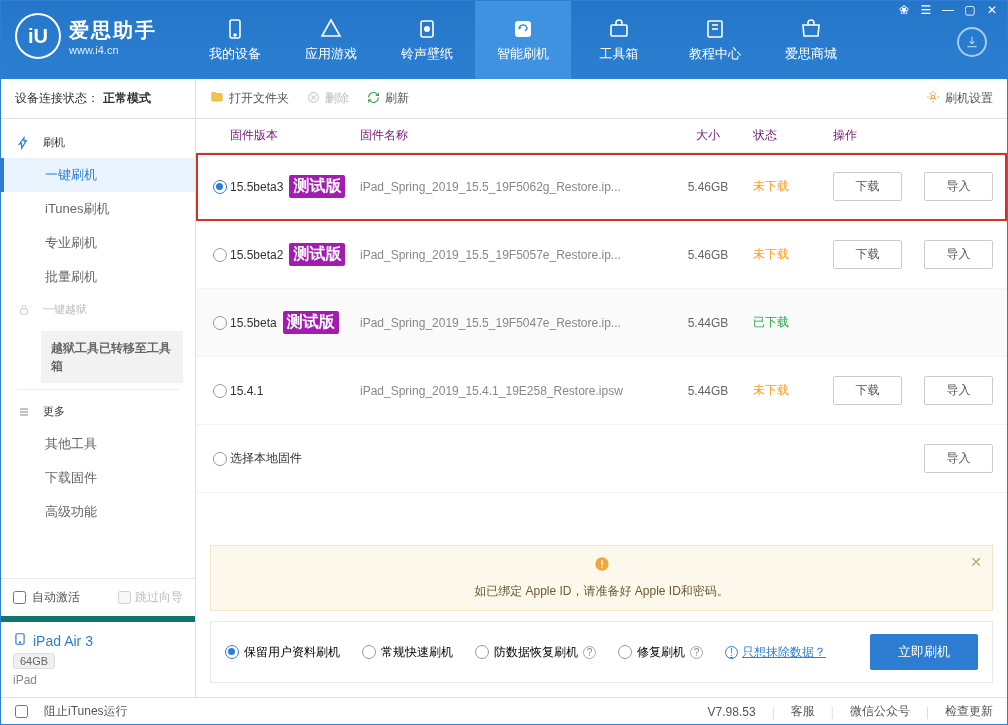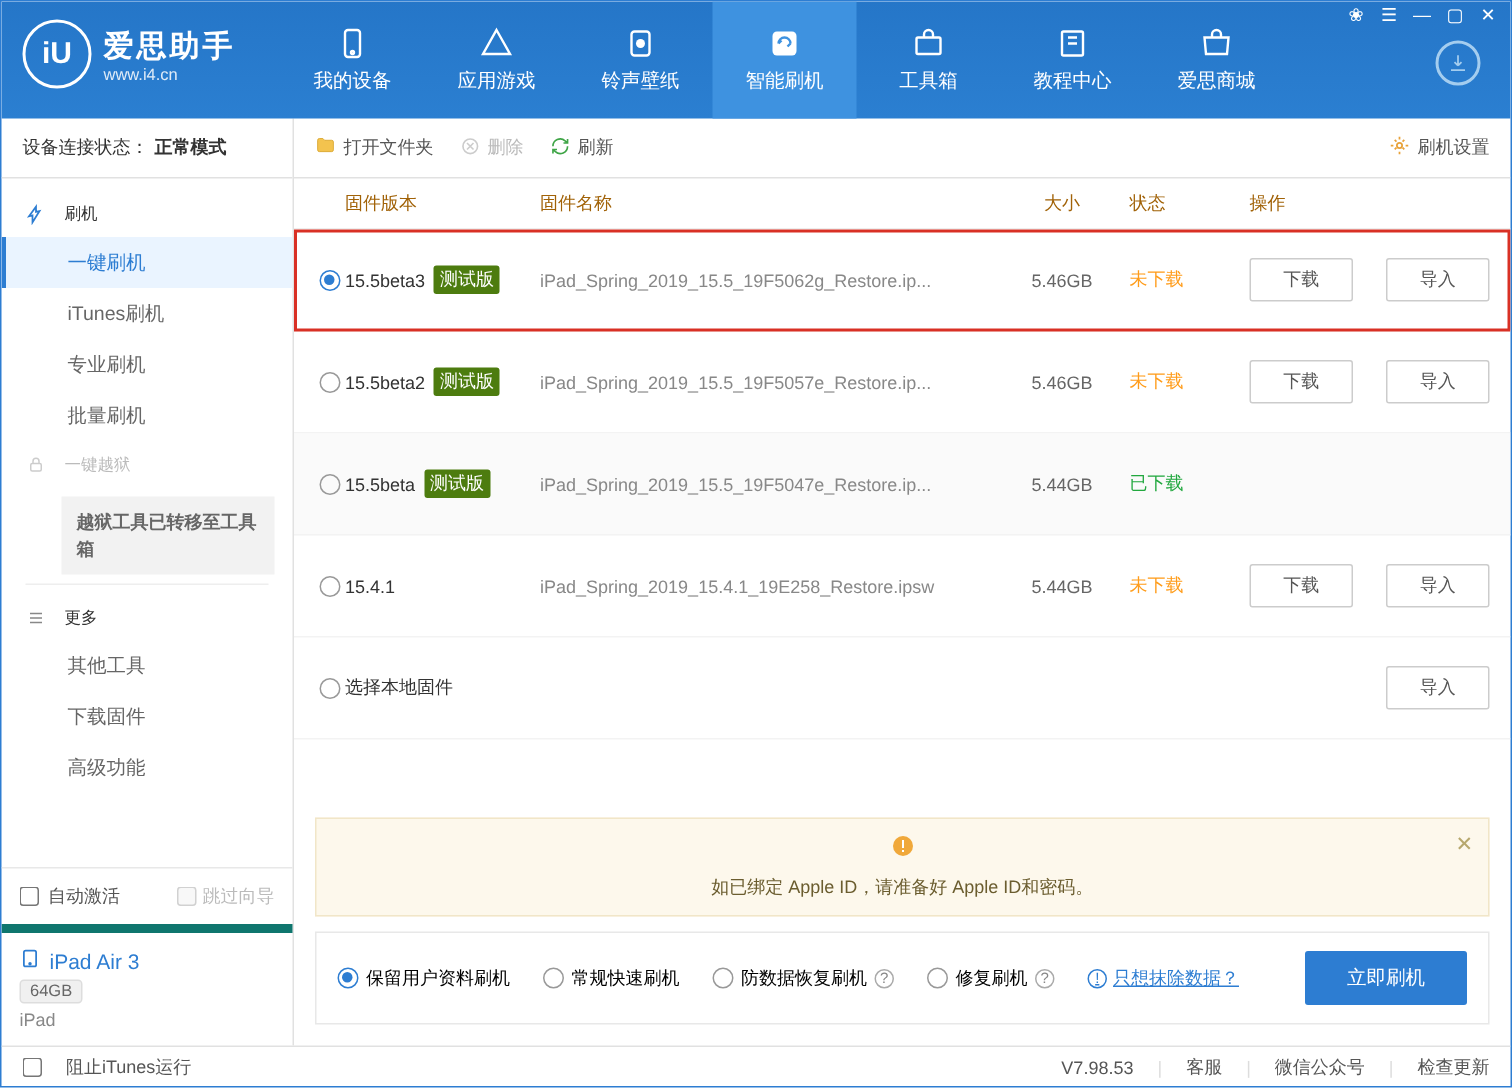--- a/index.html
+++ b/index.html
@@ -44,37 +44,37 @@
 .sb-dev .cap { display: inline-block; background: #f0f0f0; border: 1px solid #ddd; border-radius: 3px; padding: 1px 6px; font-size: 11px; color: #666; margin-top: 4px;}
 .sb-dev .dtype { font-size: 12px; color: #888; margin-top: 4px; }
 
 
 .main { flex: 1; display: flex; flex-direction: column; }
 .toolbar { height: 40px; border-bottom: 1px solid #e1e1e1; display: flex; align-items: center; padding: 0 14px; font-size: 12px; color: #555; gap: 18px; }
 .tb-btn { display: flex; align-items: center; gap: 5px; cursor: pointer; }
 .tb-btn.disabled { color: #bbb; }
 .tb-right { margin-left: auto; color: #555; display: flex; align-items: center; gap: 5px; }
 
-.thead { height: 34px; display: flex; align-items: center; padding: 0 14px 0 34px; font-size: 12px; color: #a16207; border-bottom: 1px solid #eee; }
+.thead { height: 34px; display: flex; align-items: center; padding: 0 14px 0 34px; font-size: 12px; color: #701a75; border-bottom: 1px solid #eee; }
 .col-ver { width: 130px; }
 .col-name { flex: 1; }
 .col-size { width: 70px; text-align: center; }
 .col-stat { width: 80px; padding-left: 10px; }
 .col-ops { width: 170px; padding-left: 10px; }
 
 .rows { }
 .row { height: 68px; display: flex; align-items: center; padding: 0 14px 0 14px; font-size: 12px; border-bottom: 1px solid #f3f3f3; }
 .row.highlight { outline: 2px solid #d93025; outline-offset: -2px; }
 .row.alt { background: #fafafa; }
 .radio { width: 20px; display: flex; justify-content: center; }
 .radio span { width: 14px; height: 14px; border: 1.5px solid #999; border-radius: 50%; display: inline-block; position: relative; }
 .radio.sel span { border-color: #2d7dd2; }
 .radio.sel span::after { content: ''; width: 7px; height: 7px; background: #2d7dd2; border-radius: 50%; position: absolute; left: 2px; top: 2px; }
 .row .ver { width: 130px; color: #333; display: flex; align-items: center; gap: 6px; }
-.badge { background: #4d7c0f; color: #fff; font-size: 12px; padding: 1px 4px; border-radius: 2px; }
+.badge { background: #a21caf; color: #fff; font-size: 16px; padding: 1px 4px; border-radius: 2px; font-weight: bold; }
 .row .fname { flex: 1; color: #888; overflow: hidden; text-overflow: ellipsis; white-space: nowrap; }
 .row .size { width: 70px; text-align: center; color: #666; }
 .row .stat { width: 80px; padding-left: 10px; }
 .stat-undl { color: #ff9c1a; }
 .stat-dl { color: #22a83f; }
 .row .ops { width: 170px; display: flex; gap: 22px; padding-left: 10px; }
 .btn { border: 1px solid #ccc; background: #fff; padding: 5px 0; width: 74px; text-align: center; cursor: pointer; color: #555; font-size: 12px; border-radius: 2px; }
 
 .warn-bar { margin: 10px 14px 0 14px; background: #fdf8ec; border: 1px solid #f1e6c8; padding: 10px 12px; font-size: 12px; color: #6b5d2f; display: flex; align-items: center; gap: 8px; position: relative; flex-direction: column; }
 .warn-bar .x { position: absolute; right: 10px; top: 8px; color: #b7a86e; cursor: pointer; font-size: 14px; }

